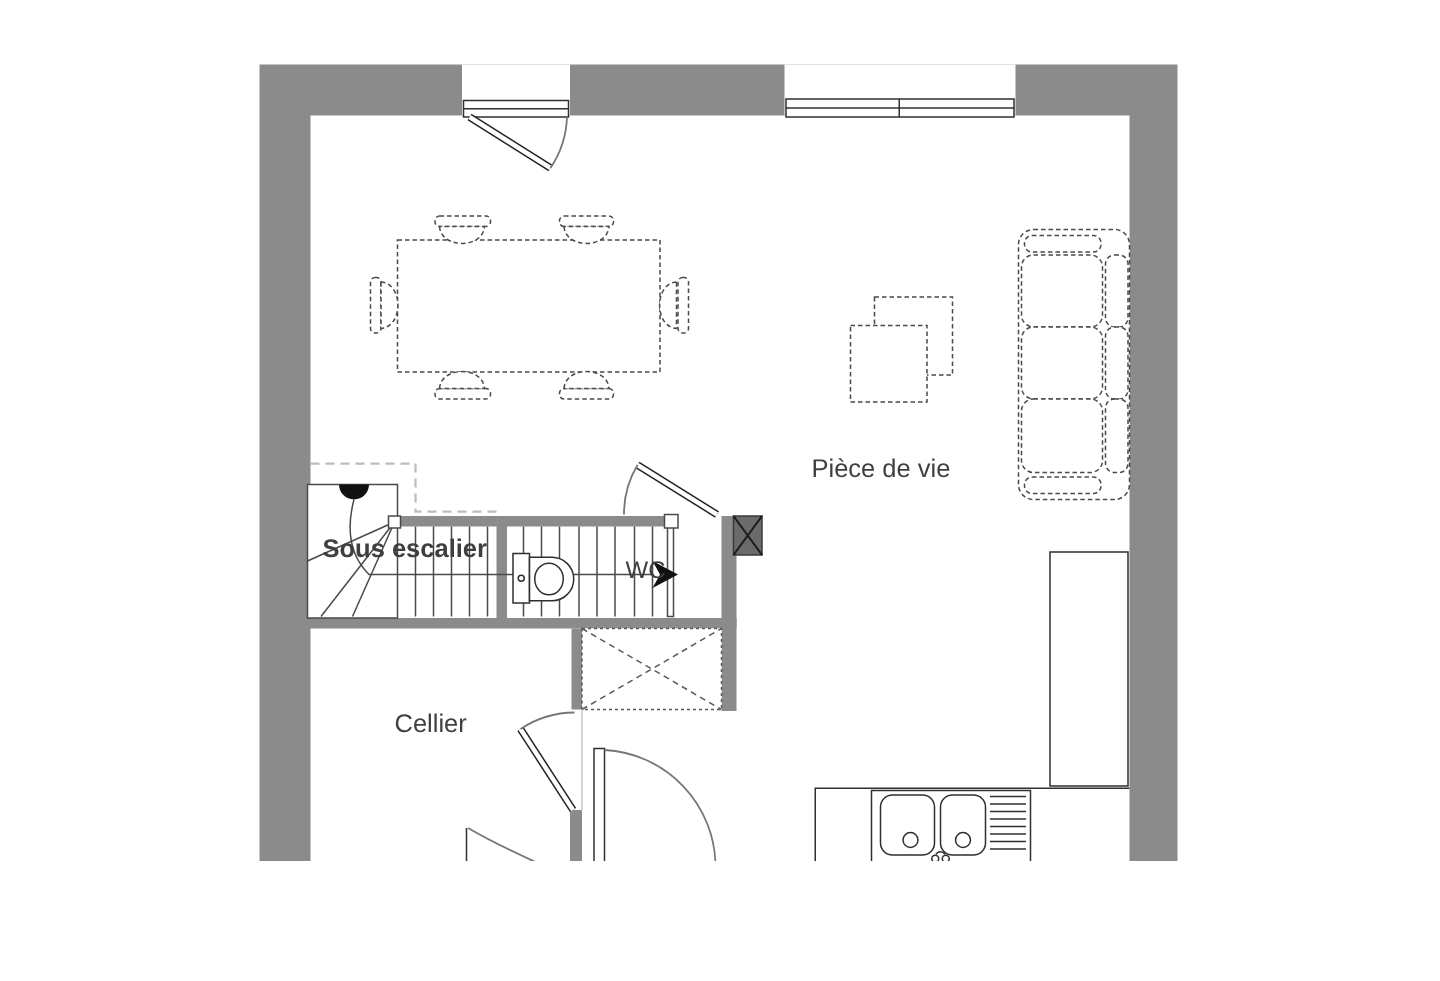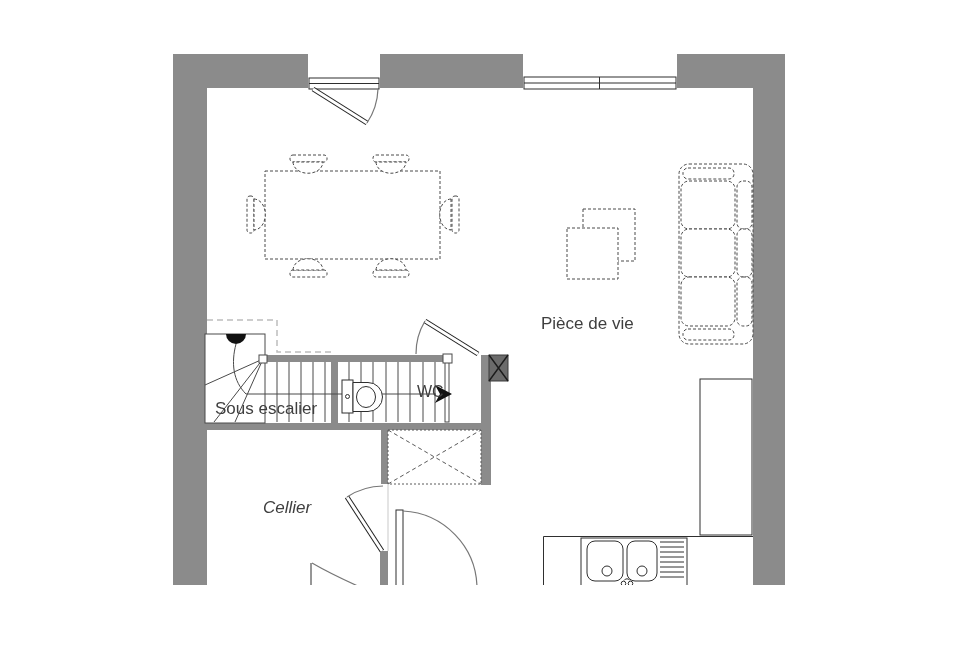--- a/index.html
+++ b/index.html
@@ -1,17 +1,17 @@
 <!DOCTYPE html>
 <html style="--background: #ffffff; --wall: #8b8b8b; --post: #6b6b6b; --line: #2f2f2f; --stair_line: #4a4a4a; --furniture_line: #4a4a4a; --door_arc: #777777; --overhang_dash: #bdbdbd; --text: #3f3f3f;"><head>
 <meta charset="utf-8">
 <style>
   html,body{margin:0;padding:0;background:#ffffff;}
   .stage{position:relative;width:960px;height:574px;background:var(--background,#fff);overflow:hidden;
-         font-family:"Liberation Sans", sans-serif;margin-top:11px;}
+         font-family:"Liberation Sans", sans-serif;}
   .stage svg{position:absolute;left:0;top:0;}
   .room-label{position:absolute;color:var(--text,#3f3f3f);white-space:nowrap;
               font-family:"Liberation Sans", sans-serif;}
   .lbl-17{font-size:17px;}
   .lbl-16{font-size:16px;text-align:center;}
   
   .wall{fill:var(--wall,#8b8b8b);}
   .opening{fill:#ffffff;}
   .frame{fill:#ffffff;stroke:var(--line,#2f2f2f);stroke-width:1;}
   .frameline{stroke:var(--line,#2f2f2f);stroke-width:1;fill:none;}
@@ -206,16 +206,16 @@
       <rect class="furn" x="737" y="266" width="15" height="49" rx="6"></rect>
     </g>
 
     <g>
       <rect class="furn" x="583" y="198" width="52" height="52"></rect>
       <rect class="furn" x="567" y="217" width="51" height="51"></rect>
     </g>
   </svg>
 
   <div class="room-label lbl-17" style="left:541px;top:303px;">Pièce de vie</div>
-  <div class="room-label lbl-17" style="left:215px;top:388px;">Sous escalier</div>
+  <div class="room-label lbl-17" style="left:215px;top:356px;font-weight:bold;">Sous escalier</div>
   <div class="room-label lbl-16" style="left:417px;top:372px;">WC</div>
-  <div class="room-label lbl-17" style="left:263px;top:487px;font-style:italic;">Cellier</div>
+  <div class="room-label lbl-17" style="left:263px;top:473px;">Cellier</div>
 </div>
 
 </body></html>

